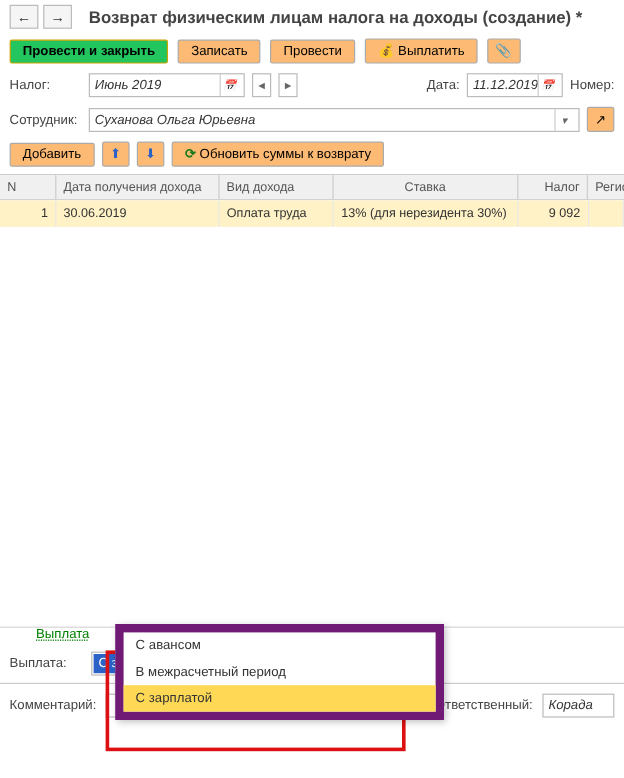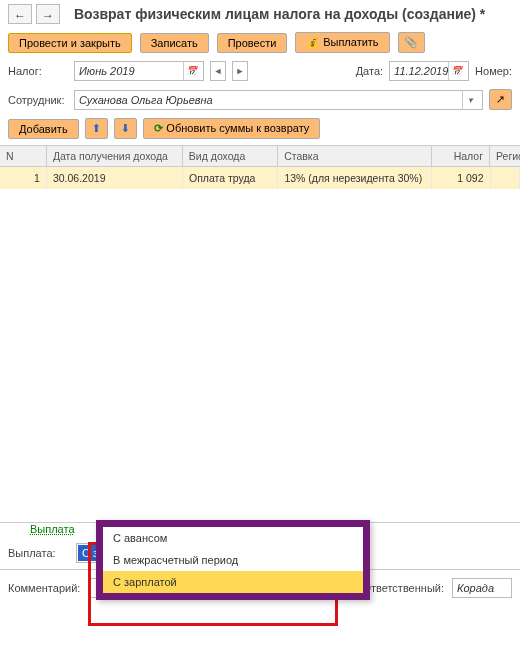--- a/index.html
+++ b/index.html
@@ -19,21 +19,21 @@
     border: 1px solid #bbb; background: #f5f5f5; width: 24px; height: 20px;
     display: inline-flex; align-items: center; justify-content: center;
     font-size: 12px; cursor: pointer;
   }
   .title { font-size: 14px; font-weight: bold; margin-left: 10px; color: #444; }
   .toolbar { display: flex; align-items: center; gap: 8px; padding: 4px 8px; }
   .btn {
     border: 1px solid #aaa; background: #fdba74; padding: 3px 10px;
     font-size: 11px; cursor: pointer; border-radius: 2px;
   }
-  .btn-primary { background: #fdba74; border-color: #caa400; font-weight: normal; }
+  .btn-primary { background: #22c55e; border-color: #caa400; font-weight: bold; }
   .btn-icon { padding: 3px 6px; }
   .row { display: flex; align-items: center; padding: 4px 8px; gap: 6px; }
   .label { color: #444; }
   .input-box {
     border: 1px solid #bbb; background: #fff; height: 20px;
     display: flex; align-items: center; padding: 0 4px; position: relative; font-style: italic;
   }
   .input-box .val { flex: 1; }
   .mini-btn {
     border-left: 1px solid #ccc; height: 100%; width: 16px;
@@ -47,21 +47,21 @@
   }
   .thead { display: flex; background: #f0f0f0; border-bottom: 1px solid #ccc; }
   .th {
     border-right: 1px solid #ccc; padding: 4px 6px; color: #555;
   }
   .tbody { height: 355px; background: #fff; position: relative; }
   .trow { display: flex; background: #fff2c6; height: 22px; align-items: center; }
   .td { border-right: 1px solid #e8e8e8; padding: 0 6px; height: 100%; display: flex; align-items: center; }
   .td.num { justify-content: flex-end; }
   .c-n { width: 48px; } .c-date { width: 140px; } .c-type { width: 98px; }
-  .c-rate { width: 158px; } .c-tax { width: 60px; text-align: right; justify-content: flex-end; } .c-reg { width: 30px; }
+  .c-rate { width: 158px; text-align: center; } .c-tax { width: 60px; text-align: right; justify-content: flex-end; } .c-reg { width: 30px; }
   .green-link { color: #008000; text-decoration: underline dotted; padding-left: 8px; cursor: pointer; margin-left: 22px; }
   .footer-row { display: flex; align-items: center; padding: 4px 8px; gap: 8px; margin-top: 4px; }
   .select-box {
     border: 1px solid #bbb; background: #fff; height: 20px; width: 130px;
     display: flex; align-items: center; position: relative;
   }
   .select-box .sel-val {
     background: #2a62c7; color: #fff; margin: 1px; padding: 0 4px; flex: 1; height: 16px; line-height: 16px;
   }
   .dropdown {
@@ -147,21 +147,21 @@
     <div class="th c-rate">Ставка</div>
     <div class="th c-tax">Налог</div>
     <div class="th c-reg" style="border-right:none">Регис</div>
   </div>
   <div class="tbody">
     <div class="trow">
       <div class="td c-n num">1</div>
       <div class="td c-date">30.06.2019</div>
       <div class="td c-type">Оплата труда</div>
       <div class="td c-rate">13% (для нерезидента 30%)</div>
-      <div class="td c-tax">1 092</div>
+      <div class="td c-tax">9 092</div>
       <div class="td c-reg"></div>
     </div>
   </div>
 </div>
 
 <div class="dropdown">
   <div class="opt">С авансом</div>
   <div class="opt">В межрасчетный период</div>
   <div class="opt sel">С зарплатой</div>
 </div>

